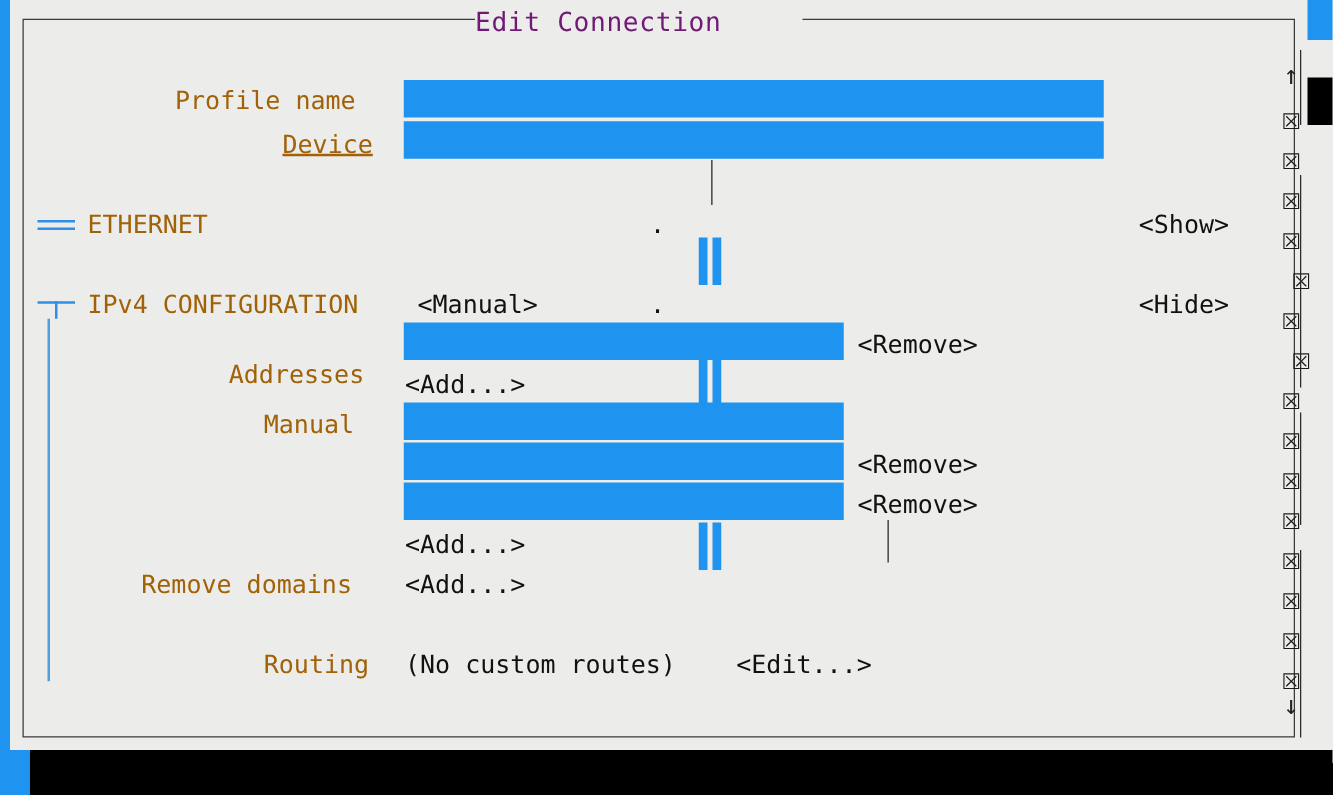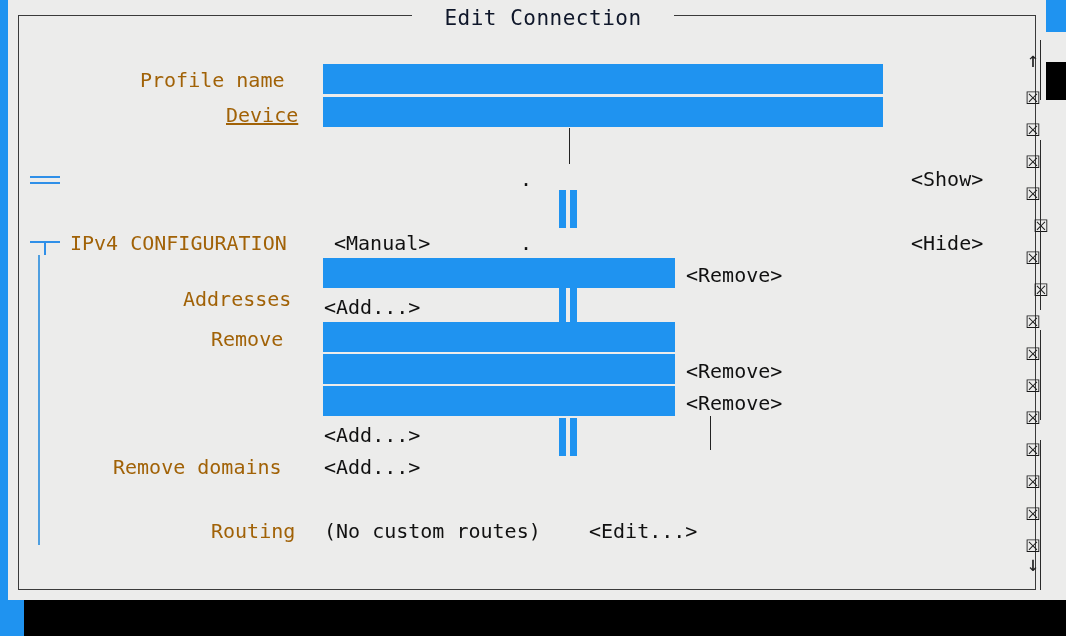--- a/index.html
+++ b/index.html
@@ -62,24 +62,24 @@
     background: #ececeb;
   }
   .title-gap {
     position: absolute;
     left: 392px; top: 8px;
     width: 262px; height: 14px;
     background: #ececeb;
   }
   .dialog-title {
     position: absolute;
-    left: 412px; top: 2px;
+    left: 380px; top: 2px;
     width: 262px;
-    text-align: center;
-    color: #0f172a;
+    text-align: left;
+    color: #701a75;
     font-size: 21px;
     letter-spacing: 0.5px;
     z-index: 5;
     background: #ececeb;
   }
 
   
   .cell { position: absolute; white-space: pre; }
   .lbl   { color: #a16207; }
   .blk   { color: #111; }
@@ -170,20 +170,21 @@
   </div>
 
   <div class="cell lbl" style="left:226px; top:99px;text-decoration:underline;">Device</div>
   <div class="field" style="left:323px; top:97px; width:560px;">
     
   </div>
 
   <div class="vline-black" style="left:569px; top:128px; height:36px;"></div>
 
   <div class="tree-collapsed" style="left:30px; top:167px;"></div>
+  <div class="cell lbl" style="left:70px; top:163px;">ETHERNET</div>
   <div class="cell blk" style="left:520px; top:163px;">.</div>
   <div class="cell blk" style="left:911px; top:163px;">&lt;Show&gt;</div>
 
   <div class="midmark" style="left:559px; top:190px; height:38px;">
       <i></i>
       <i></i>
     </div>
 
   <div class="tree-expanded" style="left:30px; top:231px;"></div>
   <div class="tree-rail" style="left:38px; top:255px; height:290px;"></div>
@@ -198,21 +199,21 @@
   </div>
   <div class="cell blk" style="left:686px; top:259px;">&lt;Remove&gt;</div>
 
   <div class="cell blk" style="left:324px; top:291px;">&lt;Add...&gt;</div>
 
   <div class="midmark" style="left:559px; top:288px; height:38px;">
       <i></i>
       <i></i>
     </div>
 
-  <div class="cell lbl" style="left:211px; top:323px;">Remove</div>
+  <div class="cell lbl" style="left:211px; top:323px;">Manual</div>
   <div class="field" style="left:323px; top:322px; width:352px;">
     
   </div>
 
   <div class="field" style="left:323px; top:354px; width:352px;">
     
   </div>
   <div class="cell blk" style="left:686px; top:355px;">&lt;Remove&gt;</div>
 
   <div class="field" style="left:323px; top:386px; width:352px;">

